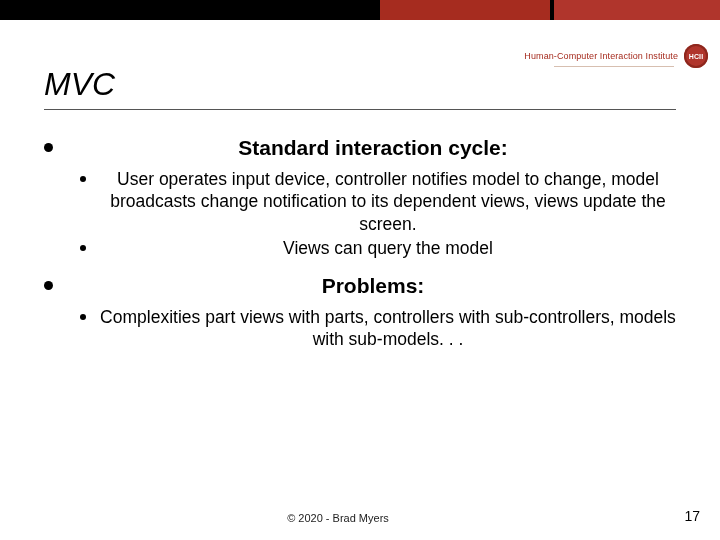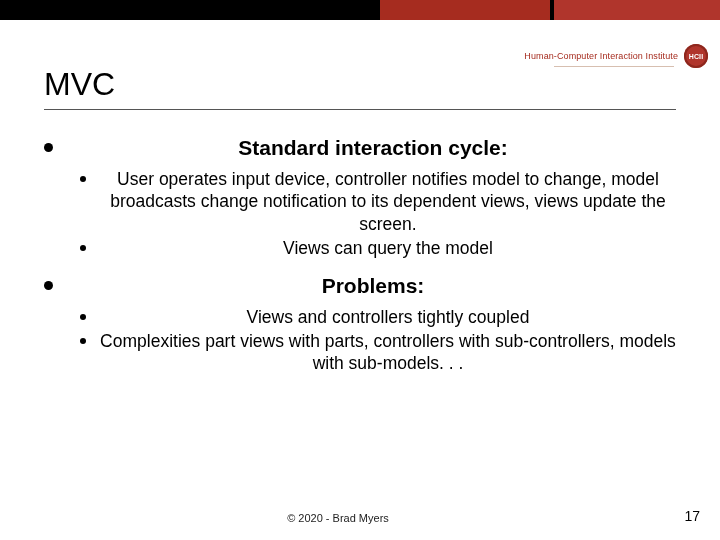--- a/index.html
+++ b/index.html
@@ -78,20 +78,21 @@
     position: absolute;
     left: 44px;
     right: 44px;
     top: 66px;
   }
 
   h1.title {
     font-size: 32px;
     font-weight: 400;
     margin: 0 0 6px 0;
+    font-style: italic;
   }
   .title-rule {
     border: none;
     border-top: 1px solid #555;
     margin: 0 0 26px 0;
   }
 
   ul.level1 {
     list-style: none;
     padding: 0;
@@ -180,21 +181,20 @@
     <li>
       <span class="heading">Standard interaction cycle:</span>
       <ul class="level2">
         <li>User operates input device, controller notifies model to change, model broadcasts change notification to its dependent views, views update the screen.</li>
         <li>Views can query the model</li>
       </ul>
     </li>
     <li>
       <span class="heading">Problems:</span>
       <ul class="level2">
-        <li>Views and controllers tightly coupled</li>
         <li>Complexities part views with parts, controllers with sub-controllers, models with sub-models. . .</li>
       </ul>
     </li>
   </ul>
 </div>
 
 <div class="footer">© 2020 - Brad Myers</div>
 <div class="pagenum">17</div>
 
 </body></html>

